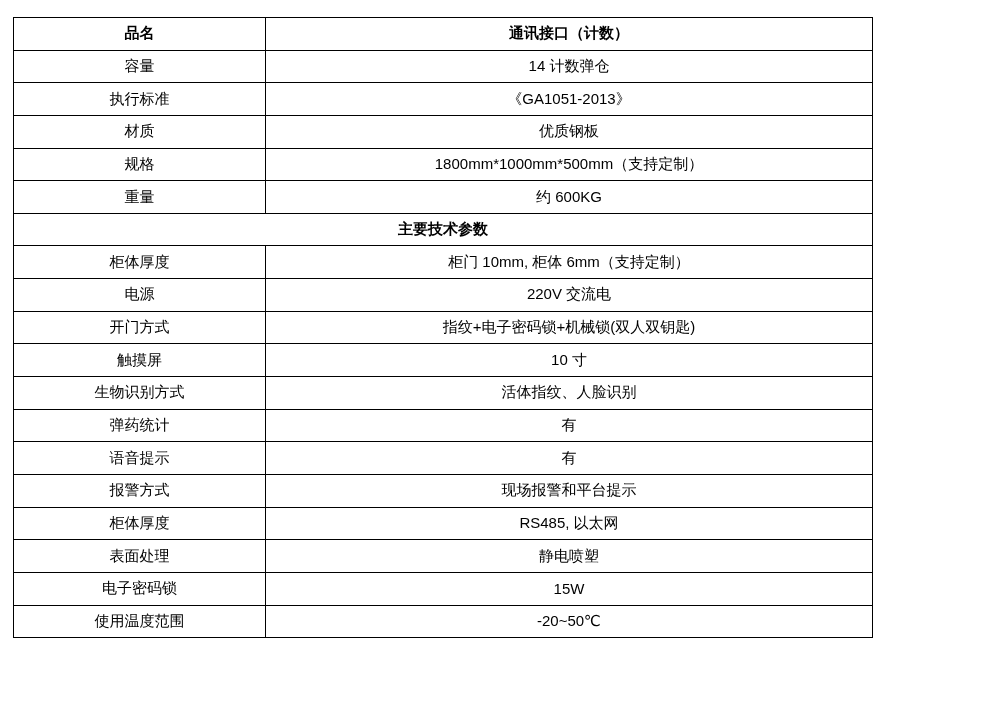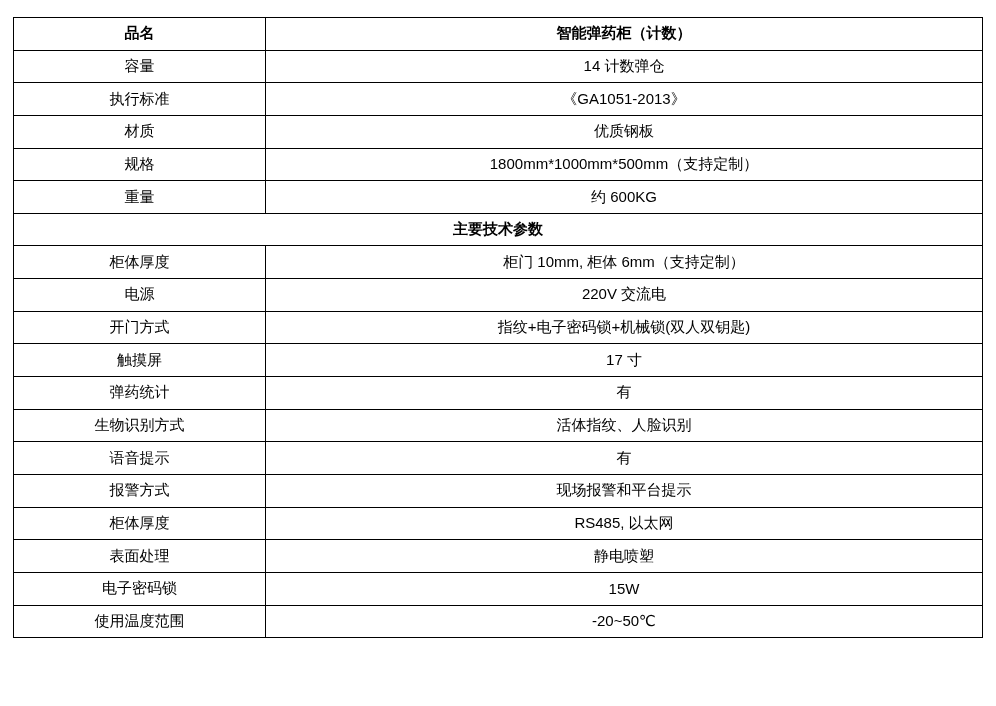--- a/index.html
+++ b/index.html
@@ -14,21 +14,21 @@
   .page {
     position: relative;
     width: 996px;
     height: 706px;
     background: #ffffff;
   }
   table.spec {
     position: absolute;
     left: 13px;
     top: 17px;
-    width: 970px;
+    width: 860px;
     border-collapse: collapse;
     table-layout: fixed;
     color: #000000;
     font-size: 15px;
   }
   table.spec td {
     border: 1px solid #000000;
     height: 32.65px; 
     text-align: center;
     vertical-align: middle;
@@ -41,21 +41,21 @@
   tr.section-row td { font-weight: 700; }
 </style>
 </head>
 <body>
 
 <div class="page">
   <table class="spec">
     <tbody>
       <tr class="bold">
         <td class="label-col">品名</td>
-        <td>智能弹药柜（计数）</td>
+        <td>通讯接口（计数）</td>
       </tr>
       <tr>
         <td class="label-col">容量</td>
         <td>14 计数弹仓</td>
       </tr>
       <tr>
         <td class="label-col">执行标准</td>
         <td>《GA1051-2013》</td>
       </tr>
       <tr>
@@ -80,29 +80,29 @@
       <tr>
         <td class="label-col">电源</td>
         <td>220V 交流电</td>
       </tr>
       <tr>
         <td class="label-col">开门方式</td>
         <td>指纹+电子密码锁+机械锁(双人双钥匙)</td>
       </tr>
       <tr>
         <td class="label-col">触摸屏</td>
-        <td>17 寸</td>
+        <td>10 寸</td>
+      </tr>
+      <tr>
+        <td class="label-col">生物识别方式</td>
+        <td>活体指纹、人脸识别</td>
       </tr>
       <tr>
         <td class="label-col">弹药统计</td>
         <td>有</td>
-      </tr>
-      <tr>
-        <td class="label-col">生物识别方式</td>
-        <td>活体指纹、人脸识别</td>
       </tr>
       <tr>
         <td class="label-col">语音提示</td>
         <td>有</td>
       </tr>
       <tr>
         <td class="label-col">报警方式</td>
         <td>现场报警和平台提示</td>
       </tr>
       <tr>

